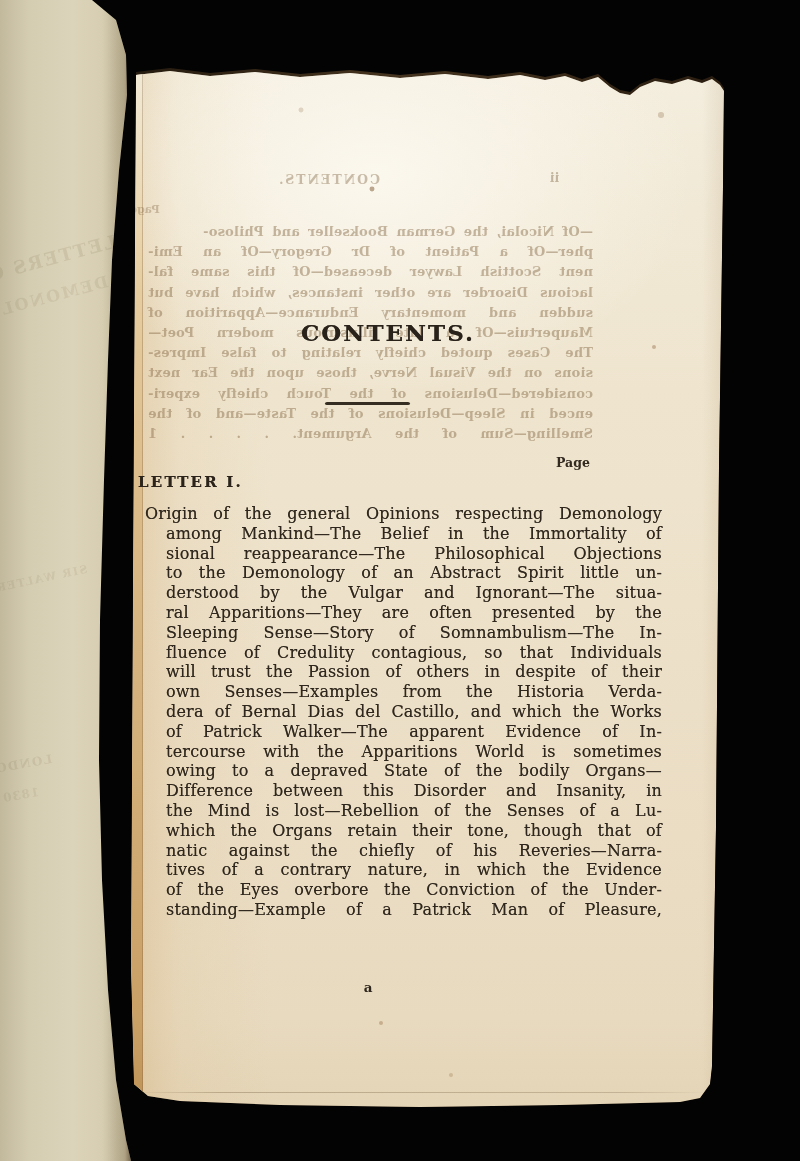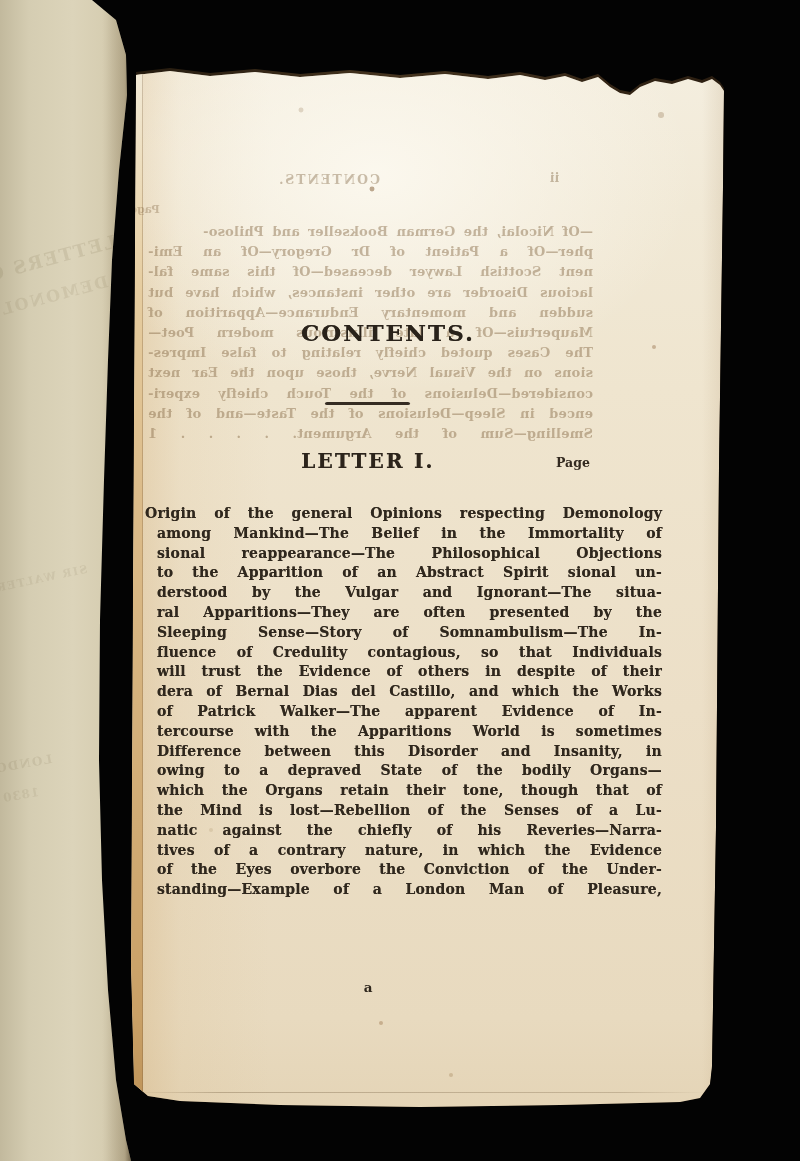--- a/index.html
+++ b/index.html
@@ -62,29 +62,29 @@
     transform:scaleX(-1);color:rgba(130,102,66,.45);font-weight:bold;
   }
   .bl-first{margin-left:55px;}
 
   
   .real-layer{position:absolute;inset:0;}
   .contents-title{position:absolute;left:38px;top:250px;width:460px;text-align:center;
     font-size:23px;font-weight:bold;letter-spacing:2px;color:#29221a;text-shadow:0 0 .5px rgba(41,34,26,.7);}
   .divider-rule{position:absolute;left:205px;top:333px;width:85px;height:3px;background:#352c22;border-radius:2px/1.5px;}
   .page-col-label{position:absolute;left:436px;top:386px;font-size:12.5px;font-weight:bold;color:#332a20;}
-  .letter-heading{position:absolute;left:18px;top:380px;width:460px;text-align:center;
-    font-size:20px;font-weight:bold;letter-spacing:2.2px;color:#2c241b;text-shadow:0 0 .4px rgba(44,36,27,.7);}
+  .letter-heading{position:absolute;left:18px;top:404px;width:460px;text-align:left;
+    font-size:15px;font-weight:bold;letter-spacing:2.2px;color:#2c241b;text-shadow:0 0 .4px rgba(44,36,27,.7);}
   .entry{position:absolute;left:25px;top:435px;width:517px;}
   .entry-line{
-    font-size:14px;line-height:19.8px;letter-spacing:.2px;color:#2f271d;
-    text-align:justify;text-align-last:justify;font-weight:bold;
+    font-size:16px;line-height:19.8px;letter-spacing:.2px;color:#2f271d;
+    text-align:justify;text-align-last:justify;font-weight:normal;
     text-shadow:0 0 .3px rgba(47,39,29,.6);
   }
-  .ind{margin-left:12px;}
+  .ind{margin-left:21px;}
   .signature{position:absolute;left:18px;top:910px;width:460px;text-align:center;
     font-size:13.5px;font-weight:bold;color:#2f271d;}
 
   
   .crease{position:absolute;left:14px;top:1023px;width:572px;height:1px;
     background:linear-gradient(90deg,transparent,rgba(110,88,58,.35) 15%,rgba(110,88,58,.28) 85%,transparent);}
   .freckles{position:absolute;left:0;top:0;width:2px;height:2px;border-radius:50%;
     box-shadow:
       251px 119px 0 1.5px rgba(125,88,47,.5),
       533px 277px 0 1px rgba(140,100,60,.4),
@@ -135,37 +135,38 @@
 
       <div class="real-layer">
         <div class="contents-title">CONTENTS.</div>
         <div class="divider-rule"></div>
         <div class="page-col-label">Page</div>
         <div class="letter-heading">LETTER I.</div>
         <div class="entry">
             <div class="entry-line">Origin of the general Opinions respecting Demonology</div>
             <div class="entry-line ind">among Mankind—The Belief in the Immortality of</div>
             <div class="entry-line ind">sional reappearance—The Philosophical Objections</div>
-            <div class="entry-line ind">to the Apparition of an Abstract Spirit sional un-</div>
+            <div class="entry-line ind">to the Demonology of an Abstract Spirit little un-</div>
             <div class="entry-line ind">derstood by the Vulgar and Ignorant—The situa-</div>
             <div class="entry-line ind">ral Apparitions—They are often presented by the</div>
             <div class="entry-line ind">Sleeping Sense—Story of Somnambulism—The In-</div>
             <div class="entry-line ind">fluence of Credulity contagious, so that Individuals</div>
-            <div class="entry-line ind">will trust the Evidence of others in despite of their</div>
+            <div class="entry-line ind">will trust the Passion of others in despite of their</div>
+            <div class="entry-line ind">own Senses—Examples from the Historia Verda-</div>
             <div class="entry-line ind">dera of Bernal Dias del Castillo, and which the Works</div>
             <div class="entry-line ind">of Patrick Walker—The apparent Evidence of In-</div>
             <div class="entry-line ind">tercourse with the Apparitions World is sometimes</div>
+            <div class="entry-line ind">owing to a depraved State of the bodily Organs—</div>
             <div class="entry-line ind">Difference between this Disorder and Insanity, in</div>
-            <div class="entry-line ind">owing to a depraved State of the bodily Organs—</div>
+            <div class="entry-line ind">the Mind is lost—Rebellion of the Senses of a Lu-</div>
             <div class="entry-line ind">which the Organs retain their tone, though that of</div>
-            <div class="entry-line ind">the Mind is lost—Rebellion of the Senses of a Lu-</div>
             <div class="entry-line ind">natic against the chiefly of his Reveries—Narra-</div>
             <div class="entry-line ind">tives of a contrary nature, in which the Evidence</div>
             <div class="entry-line ind">of the Eyes overbore the Conviction of the Under-</div>
-            <div class="entry-line ind">standing—Example of a London Man of Pleasure,</div>
+            <div class="entry-line ind">standing—Example of a Patrick Man of Pleasure,</div>
           </div>
         <div class="signature">a</div>
       </div>
 
       <div class="crease"></div>
       <div class="freckles"></div>
 
     </div>
   </div>
 

